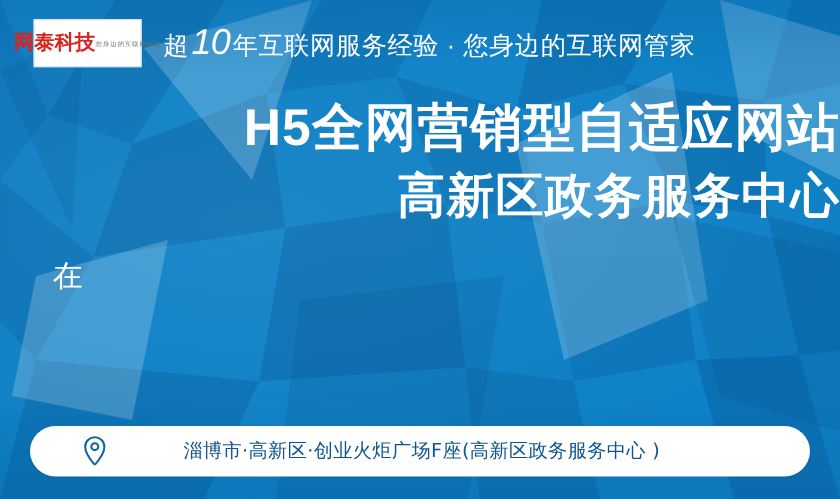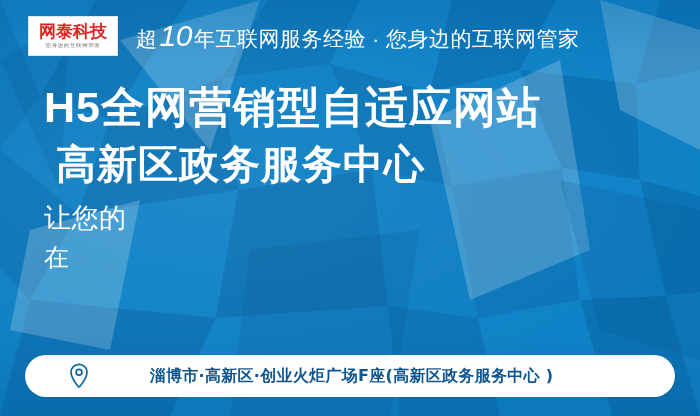--- a/index.html
+++ b/index.html
@@ -45,21 +45,20 @@
     box-sizing: border-box;
     z-index: 5;
   }
   #logo {
     width: 90px;
     height: 40px;
     background: #ffffff;
     border: 1px solid #d8e6ef;
     box-sizing: border-box;
     display: flex;
-    flex-direction: column;
     align-items: center;
     justify-content: center;
     flex: 0 0 auto;
     padding: 2px 0;
   }
   #logo-main {
     color: #d9251d;
     font-size: 17px;
     font-weight: bold;
     letter-spacing: 0px;
@@ -92,21 +91,21 @@
   #tl-post  { font-size: 21px; }
 
   
   #headline {
     position: absolute;
     left: 0; top: 86px;
     width: 700px;
     z-index: 5;
     color: #ffffff;
   }
-  .hl-line { white-space: nowrap; line-height: 1; }
+  .hl-line { white-space: nowrap; line-height: 1; text-align: right; }
 
   #hl-line-1 {
     padding-left: 44px;
     font-size: 43px;
     font-weight: bold;
     letter-spacing: 1px;
     margin-bottom: 15px;
   }
   #hl-line-2 {
     padding-left: 56px;
@@ -151,21 +150,21 @@
     height: 26px;
     margin-left: 43px;
     flex: 0 0 auto;
     display: block;
   }
   #address-text {
     flex: 1 1 auto;
     text-align: center;
     color: #10558f;
     font-size: 16px;
-    font-weight: bold;
+    font-weight: normal;
     letter-spacing: 0.3px;
     white-space: nowrap;
     padding-right: 62px;
     font-family: "DejaVu Sans", "Liberation Sans", sans-serif;
   }
 </style>
 </head>
 <body>
 
 <div id="banner">
@@ -231,21 +230,20 @@
       <span class="tl-seg" id="tl-pre">超</span>
       <span class="tl-seg" id="tl-num">10</span>
       <span class="tl-seg" id="tl-post">年互联网服务经验 · 您身边的互联网管家</span>
     </div>
   </div>
 
   <div id="headline">
     <div class="hl-line" id="hl-line-1">H5全网营销型自适应网站</div>
     <div class="hl-line" id="hl-line-2">高新区政务服务中心</div>
     <div class="hl-line" id="hl-line-3">
-      <span id="hl3-light">让您的</span>
     </div>
     <div class="hl-line" id="hl-line-4">
       <span class="hl4-small">在</span>
     </div>
   </div>
 
   <div id="address-pill">
     <svg id="pin-icon" viewBox="0 0 22 26" fill="none" aria-hidden="true">
       <path d="M11 1.4C6.6 1.4 3 4.95 3 9.33c0 5.6 6.6 13.4 7.45 14.38a0.73 0.73 0 0 0 1.1 0C12.4 22.73 19 14.93 19 9.33 19 4.95 15.4 1.4 11 1.4z" stroke="#10669f" stroke-width="1.7" fill="none" stroke-linejoin="round"></path>
       <circle cx="11" cy="9.2" r="2.9" stroke="#10669f" stroke-width="1.7" fill="none"></circle>

